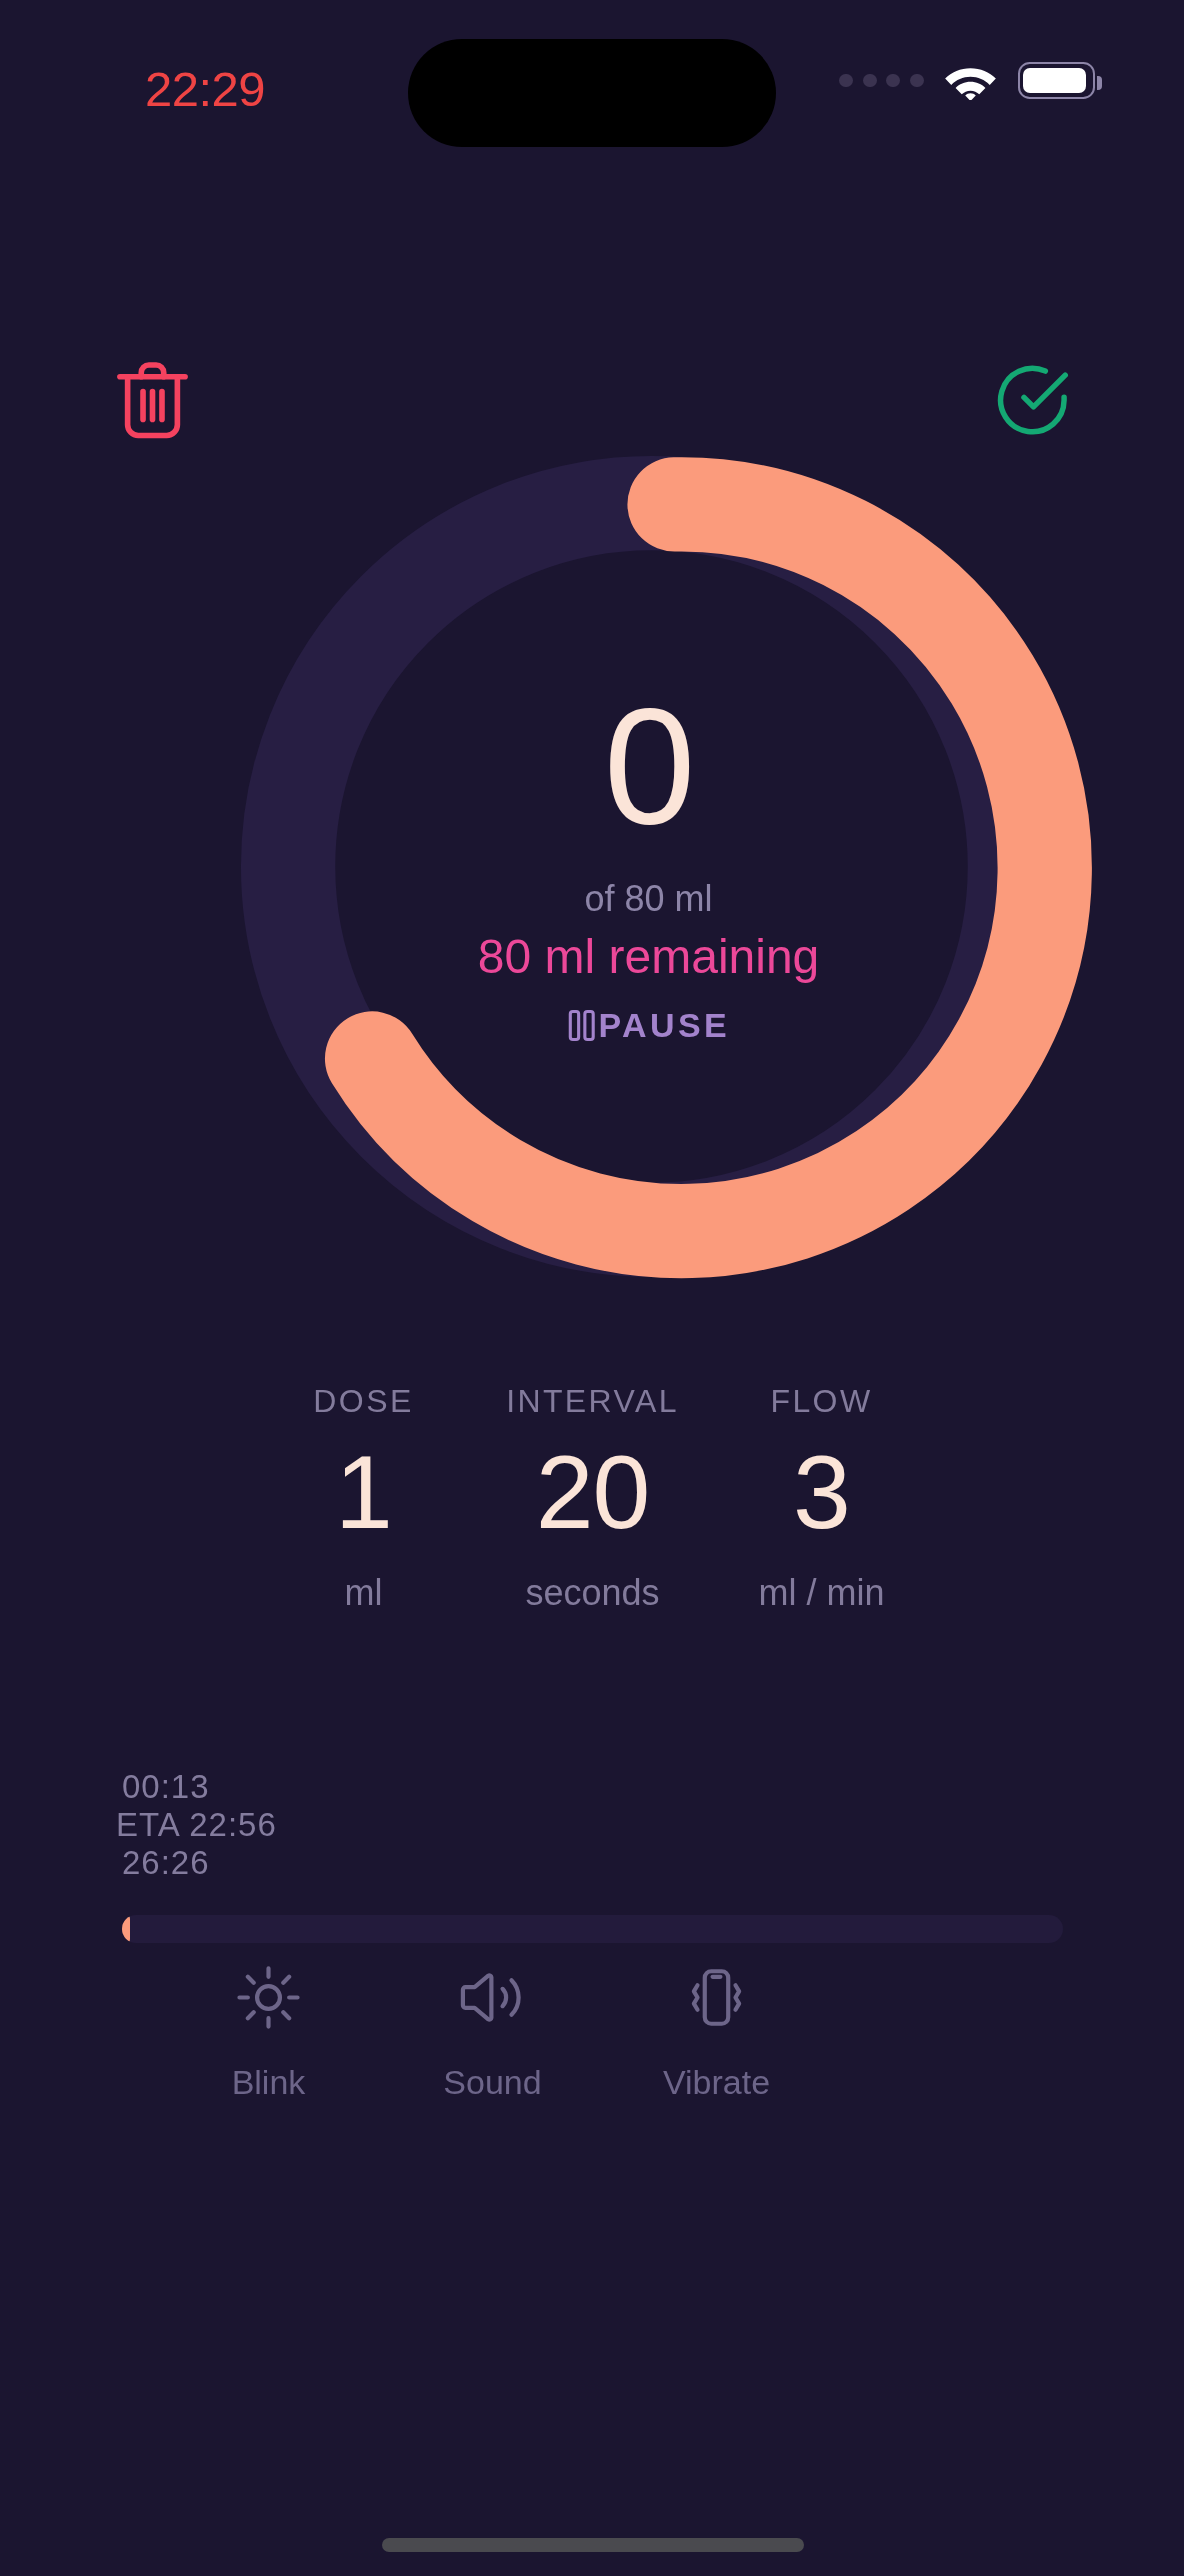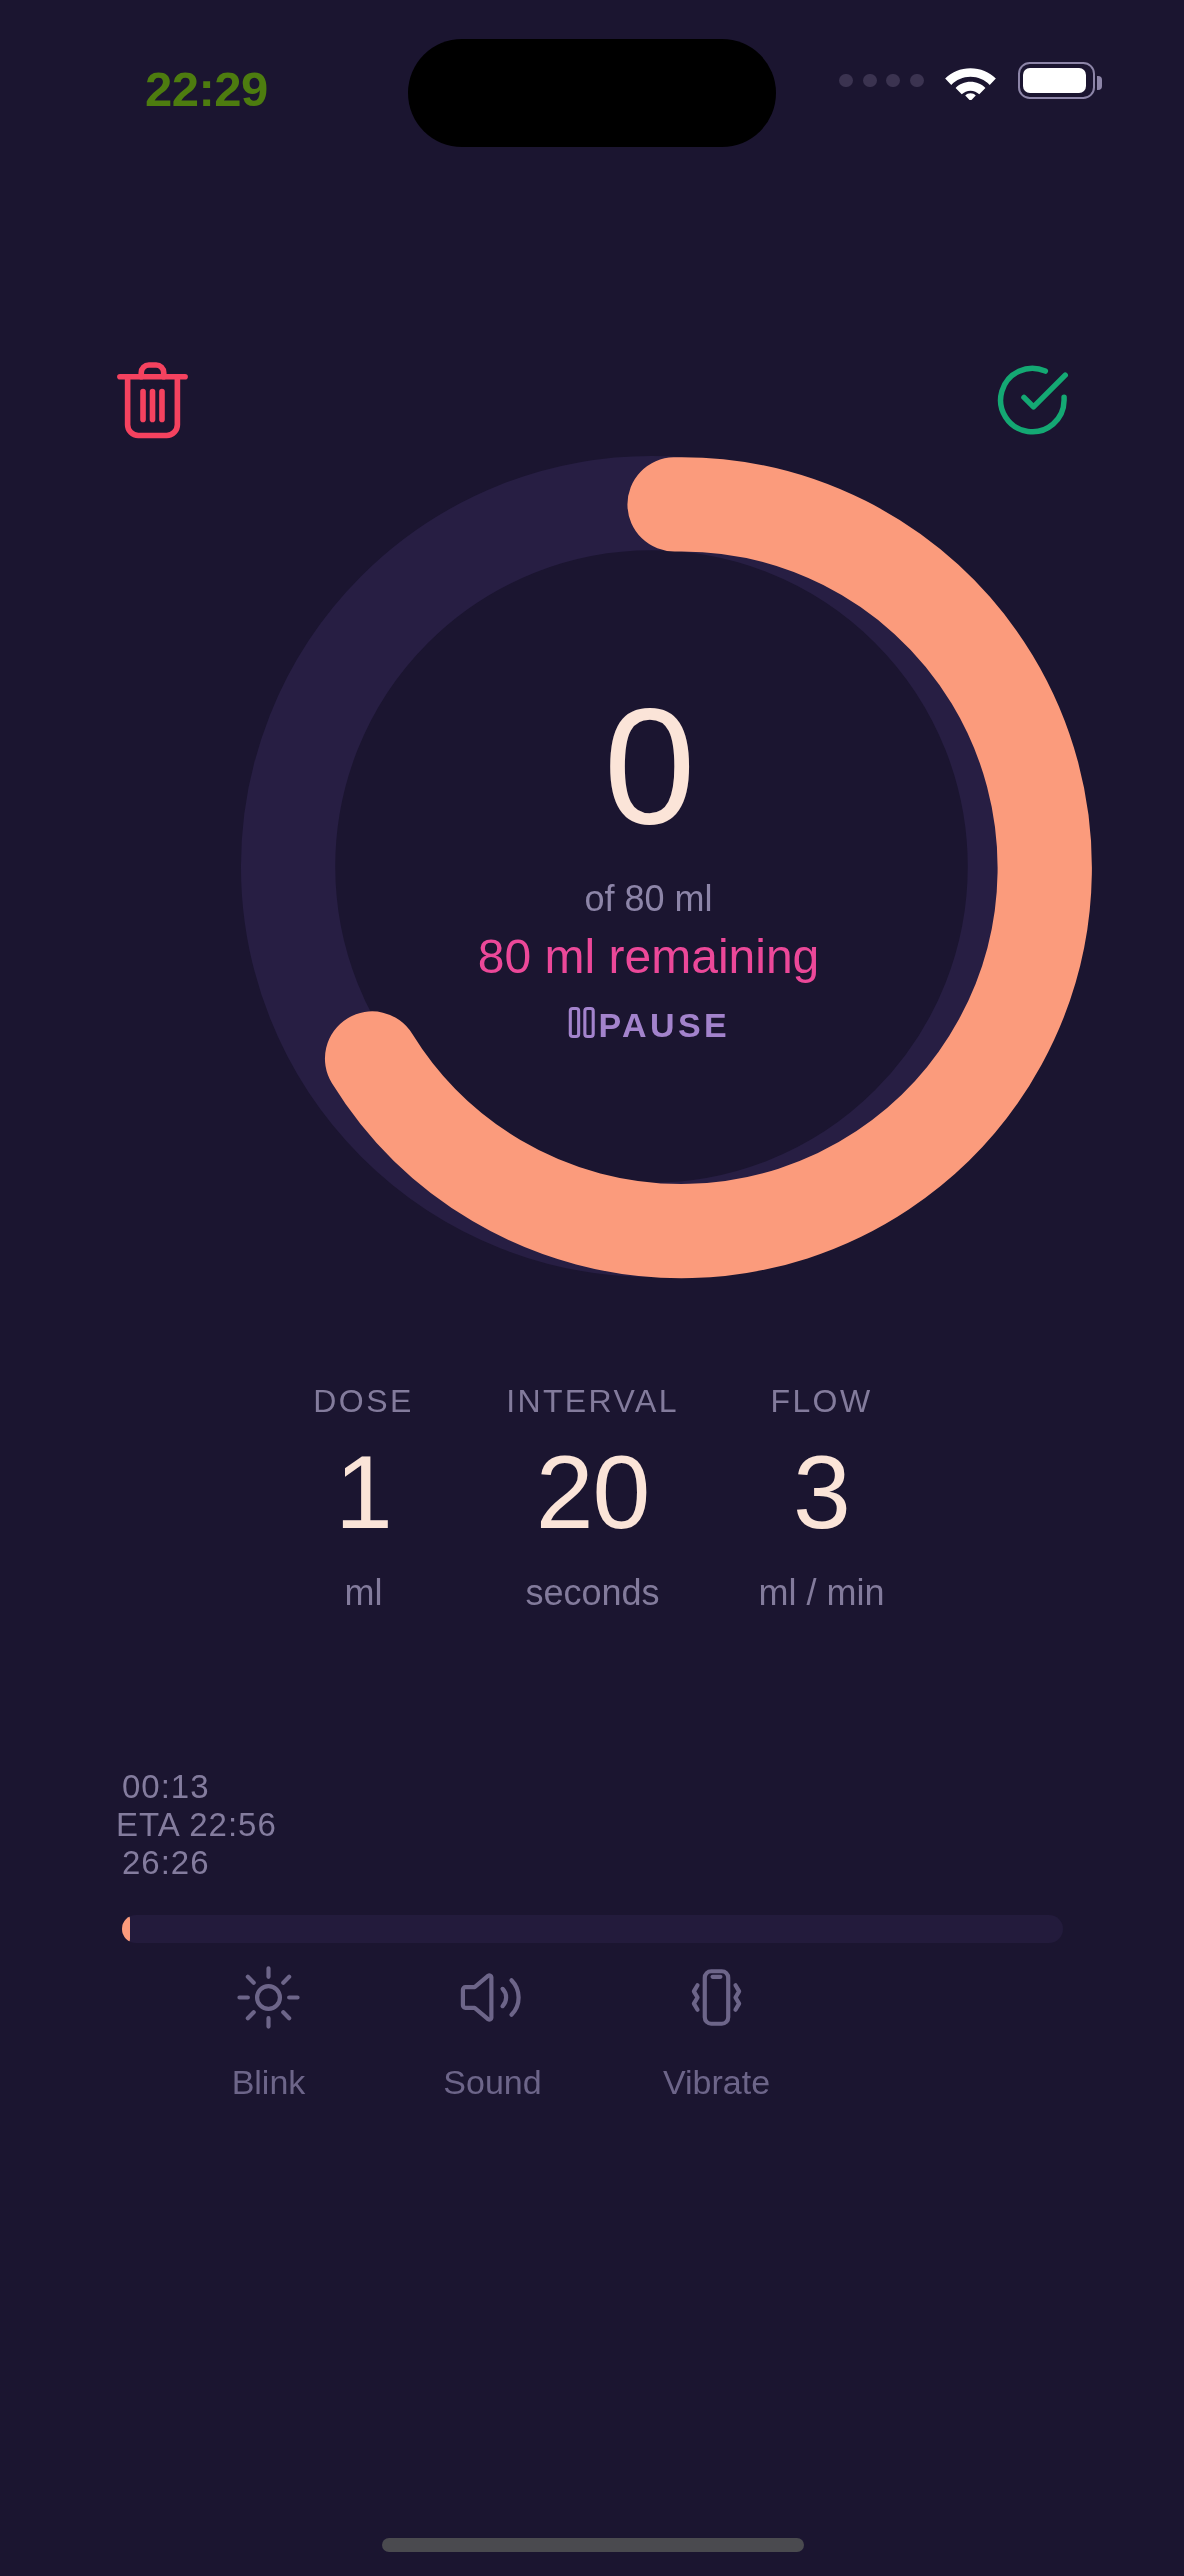--- a/index.html
+++ b/index.html
@@ -15,21 +15,21 @@
     width:1185px; height:2576px;
     background:#1b1530;
   }
 
   
   .status-bar {
     position:absolute; top:0; left:0; width:1185px; height:157px;
   }
   .status-time {
     position:absolute; left:145px; top:61px;
-    font-size:49px; font-weight:700; color:#4d7c0f;
+    font-size:49px; font-weight:400; color:#ef4444;
     letter-spacing:-0.5px;
   }
   .dynamic-island {
     position:absolute; left:408px; top:39px;
     width:368px; height:108px;
     background:#000000; border-radius:55px;
   }
   .status-right {
     position:absolute; right:90px; top:61px;
     display:flex; align-items:center; gap:21.6px;
@@ -83,21 +83,21 @@
   .dose-of {
     margin-top:33px;
     font-size:36px; color:#8d85a8; font-weight:400;
   }
   .dose-remaining {
     margin-top:9.8px;
     font-size:48px; color:#ec4899; font-weight:400;
   }
   .pause-row {
     margin-top:21.6px;
-    display:flex; align-items:flex-start; justify-content:center; gap:2px;
+    display:flex; align-items:center; justify-content:center; gap:2px;
     cursor:pointer;
   }
   .pause-label {
     font-size:34px; font-weight:700; color:#a383cc;
     letter-spacing:3.4px;
   }
 
   
   .stats {
     position:absolute; left:0; top:1383px; width:1185px;

